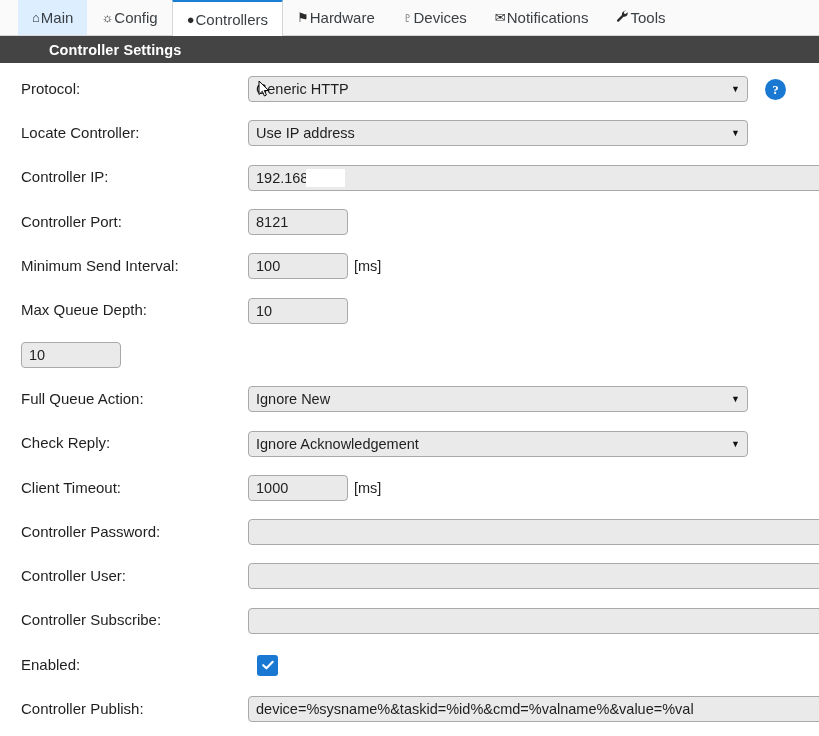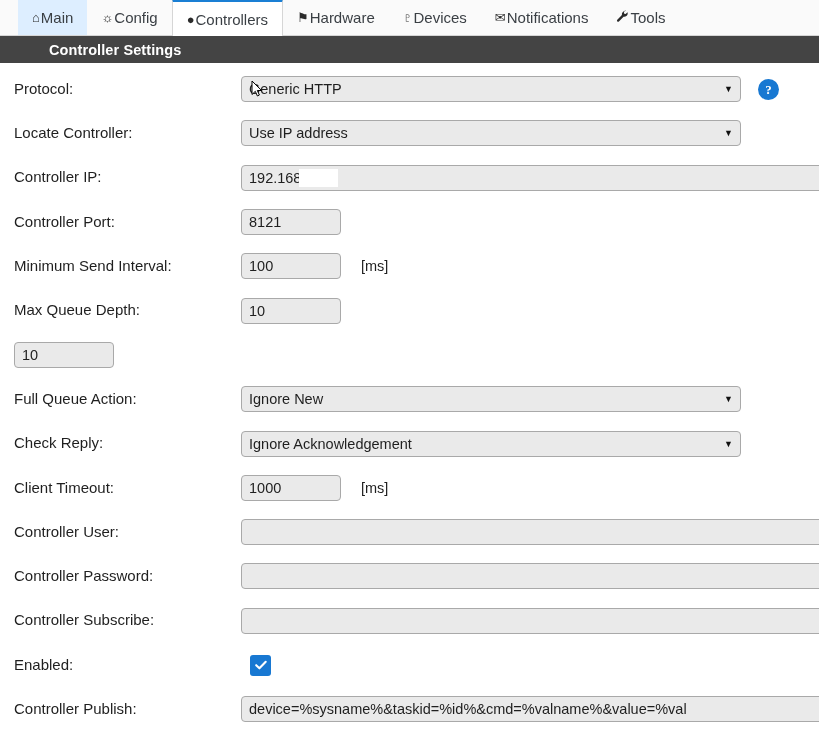--- a/index.html
+++ b/index.html
@@ -73,21 +73,21 @@
   }
 
   
   .form {
     padding-top: 4px;
   }
   .row {
     display: flex;
     align-items: center;
     height: 44.3px;
-    padding-left: 14px;
+    padding-left: 21px;
   }
   .label {
     width: 227px;
     flex: 0 0 227px;
     font-size: 15px;
     color: #1f1f1f;
     line-height: 1.1;
   }
   .control {
     display: flex;
@@ -127,21 +127,21 @@
     top: 50%;
     transform: translateY(-50%);
     font-size: 9px;
     color: #111;
     line-height: 1;
   }
 
   .unit {
     font-size: 14.5px;
     color: #1f1f1f;
-    margin-left: 20px;
+    margin-left: 6px;
     text-align: center;
   }
 
   
   .ipwrap { position: relative; display: inline-block; }
   .ipsel {
     position: absolute;
     left: 58px;
     top: 4px;
     width: 39px;
@@ -323,30 +323,30 @@
 
   <div class="row">
     <div class="label">Client Timeout:</div>
     <div class="control">
       <input class="fld small" value="1000" style="">
       <span class="unit">[ms]</span>
     </div>
   </div>
 
   <div class="row">
+    <div class="label">Controller Password:</div>
+    <div class="control">
+      <input type="password" class="fld wide" value="" style="">
+    </div>
+  </div>
+
+  <div class="row">
     <div class="label">Controller User:</div>
     <div class="control">
       <input class="fld wide" value="" style="">
-    </div>
-  </div>
-
-  <div class="row">
-    <div class="label">Controller Password:</div>
-    <div class="control">
-      <input type="password" class="fld wide" value="" style="">
     </div>
   </div>
 
   <div class="row">
     <div class="label">Controller Subscribe:</div>
     <div class="control">
       <input class="fld wide" value="" style="">
     </div>
   </div>
 

